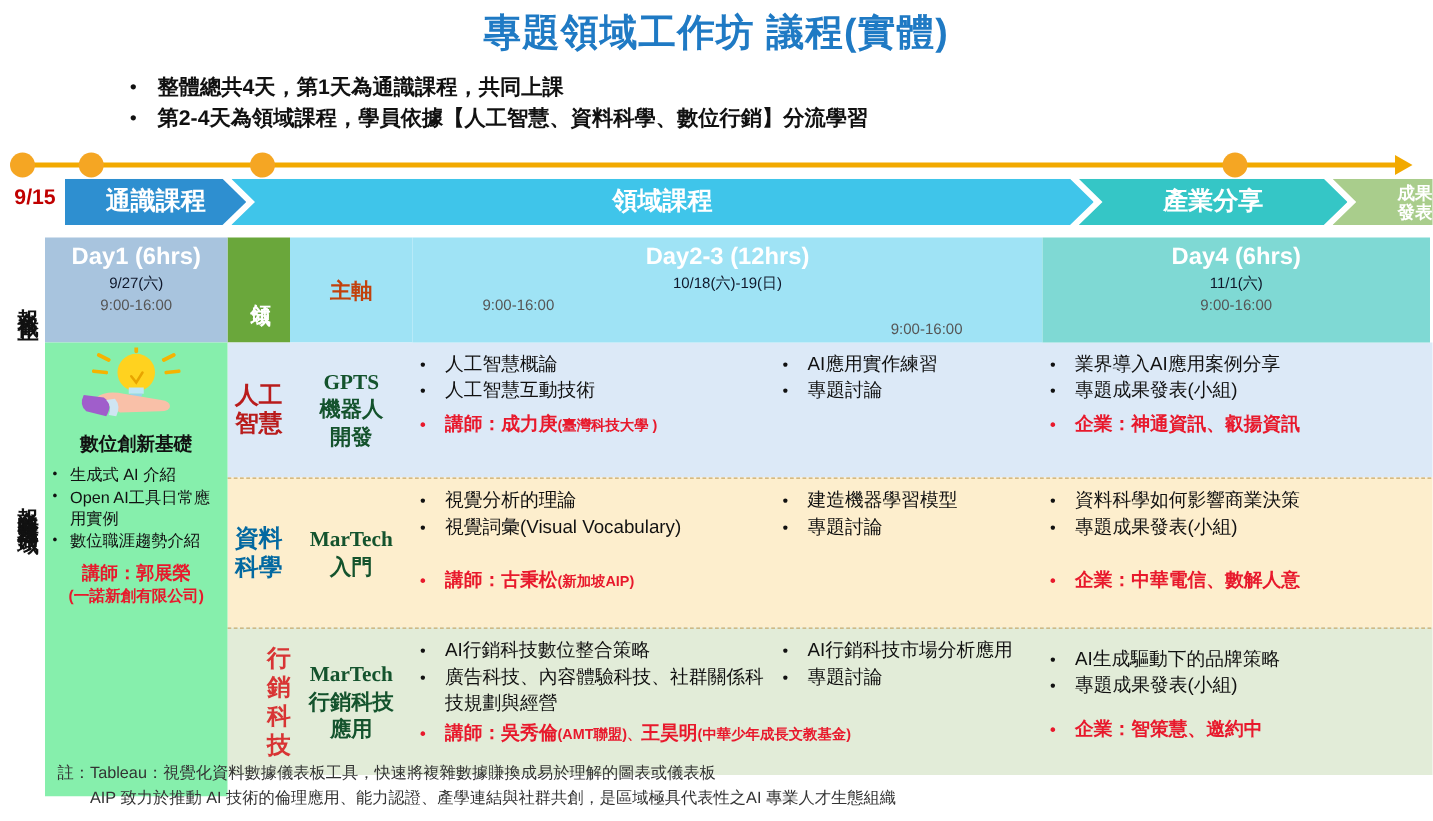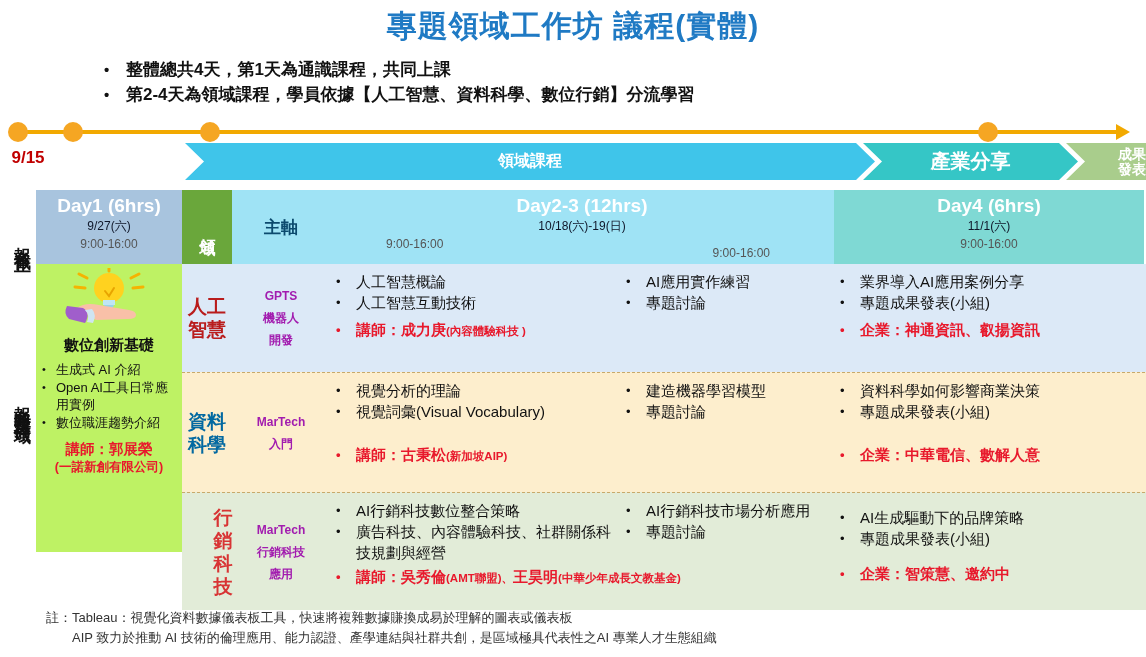--- a/index.html
+++ b/index.html
@@ -54,21 +54,21 @@
   .banner{position:absolute;left:52px;top:143px;height:37px;width:1094px;}
   .chev{
     position:absolute;top:0;height:37px;
     display:flex;align-items:center;justify-content:center;
     color:#ffffff;font-weight:bold;
     box-sizing:border-box;
   }
   .chev span{position:relative;z-index:2;text-align:center;line-height:1.05;}
   .chev1{left:0;width:145px;background:#2e8fd0;font-size:20px;
     clip-path:polygon(0 0, 126px 0, 145px 50%, 126px 100%, 0 100%);}
-  .chev2{left:133px;width:690px;background:#3fc5ea;font-size:16px;
+  .chev2{left:133px;width:690px;background:#3fc5ea;font-size:20px;
     clip-path:polygon(0 0, 671px 0, 690px 50%, 671px 100%, 0 100%, 19px 50%);}
   .chev3{left:811px;width:215px;background:#35c6c6;font-size:20px;
     clip-path:polygon(0 0, 196px 0, 215px 50%, 196px 100%, 0 100%, 19px 50%);}
   .chev4{left:1014px;width:132px;background:#a9cd8c;font-size:14px;
     clip-path:polygon(0 0, 113px 0, 132px 50%, 113px 100%, 0 100%, 19px 50%);}
 
   .date-badge{
     position:absolute;left:4px;top:148px;width:48px;
     font-size:17px;font-weight:bold;color:#c00000;text-align:center;
   }
@@ -90,68 +90,68 @@
 
   .c-day1{width:146px;flex:0 0 146px;box-sizing:border-box;}
   .c-dom {width:50px; flex:0 0 50px; box-sizing:border-box;}
   .c-axis{width:98px; flex:0 0 98px; box-sizing:border-box;}
   .c-d23 {width:504px;flex:0 0 504px;box-sizing:border-box;display:flex;}
   .c-d23a{width:290px;flex:0 0 290px;box-sizing:border-box;}
   .c-d23b{width:214px;flex:0 0 214px;box-sizing:border-box;}
   .c-day4{width:310px;flex:0 0 310px;box-sizing:border-box;}
 
   
-  .hrow{height:74px;}
+  .hrow{height:84px;}
   .h-day1{background:#a8c4de;position:relative;}
   .h-dom {background:#6aa73b;display:flex;align-items:center;justify-content:center;}
   .h-dom span{writing-mode:vertical-rl;text-orientation:upright;color:#fff;
     font-size:16px;font-weight:bold;letter-spacing:2px;}
   .h-mid {background:#9fe3f5;position:relative;}
   .h-day4{background:#7fd9d4;position:relative;}
 
   .hday{font-size:19px;font-weight:bold;color:#ffffff;text-align:center;
         line-height:22px;padding-top:5px;}
   .hdate{font-size:12px;font-weight:normal;color:#0f172a;text-align:center;line-height:19px;}
   .htime{font-size:12px;color:#555;text-align:center;line-height:16px;}
   .htime-r{position:absolute;right:64px;bottom:4px;font-size:12px;color:#555;}
   .haxis{background:#9fe3f5;display:flex;align-items:center;justify-content:center;
-         font-size:17px;font-weight:bold;color:#0c4a6e;}
+         font-size:17px;font-weight:bold;color:#c2410c;}
 
   
   .r-ai   {background:#dce9f7;}
   .r-ds   {background:#fdeecd;}
   .r-mk   {background:#e2ecd8;}
 
   .row-ai{height:108px;}
   .row-ds{height:120px;}
   .row-mk{height:118px;}
 
   .dom-cell{display:flex;align-items:center;justify-content:center;font-size:19px;
     font-weight:bold;line-height:23px;text-align:center;}
   .dom-ai{color:#b91c1c;}
   .dom-ds{color:#0369a1;}
   .dom-mk{color:#d83434;}
 
   .axis-cell{display:flex;align-items:center;justify-content:center;
-    font-size:12px;font-weight:bold;text-align:center;line-height:22px;color:#a21caf;}
+    font-size:17px;font-weight:bold;text-align:center;line-height:22px;color:#14532d;font-family:Liberation Serif, serif;}
 
   .bl{padding:7px 4px 0 6px;box-sizing:border-box;}
   .bitem{display:flex;align-items:flex-start;font-size:15px;line-height:21px;color:#111;}
   .bitem .bdot{flex:0 0 20px;width:20px;font-size:13px;line-height:21px;}
   .bitem .btxt{flex:1;}
   .bitem.red{color:#e8192c;font-weight:bold;}
   .bitem.red .bdot{color:#e8192c;}
   .small{font-size:11.5px;font-weight:bold;}
 
   .spacer{height:6px;}
 
   
   .day1-body{
-    width:146px;background:#bef264;box-sizing:border-box;
-    padding:4px 6px 4px 6px;position:relative;height:288px;
+    width:146px;background:#86efac;box-sizing:border-box;
+    padding:4px 6px 4px 6px;position:relative;height:363px;
   }
   .bulb{height:66px;position:relative;margin:0 auto 2px auto;width:120px;}
   .d1-title{font-size:15px;font-weight:bold;text-align:center;color:#111;margin-bottom:6px;}
   .d1-li{display:flex;font-size:13px;line-height:17px;color:#111;margin-bottom:1px;}
   .d1-li .bdot{flex:0 0 14px;font-size:11px;line-height:17px;}
   .d1-teacher{font-size:14.5px;font-weight:bold;color:#e8192c;text-align:center;margin-top:9px;line-height:18px;}
   .d1-teacher .sub{font-size:12.5px;display:block;}
 
   
   .dashed-top{border-top:1.5px dashed #c8a96a;}
@@ -182,20 +182,23 @@
   <div class="tl-arrow"></div>
   <div class="tl-dot" style="left:8px;"></div>
   <div class="tl-dot" style="left:63px;"></div>
   <div class="tl-dot" style="left:200px;"></div>
   <div class="tl-dot" style="left:978px;"></div>
 </div>
 
 <div class="date-badge">9/15</div>
 
 <div class="banner">
+  <div class="chev chev1">
+    <span>通識課程</span>
+  </div>
   <div class="chev chev2">
     <span>領域課程</span>
   </div>
   <div class="chev chev3">
     <span>產業分享</span>
   </div>
   <div class="chev chev4">
     <span style="white-space:pre-line;">成果
 發表</span>
   </div>
@@ -286,21 +289,21 @@
               <span class="bdot">•</span>
               <span class="btxt">人工智慧概論</span>
             </div>
           <div class="bitem">
               <span class="bdot">•</span>
               <span class="btxt">人工智慧互動技術</span>
             </div>
           <div class="spacer"></div>
           <div class="bitem red">
               <span class="bdot">•</span>
-              <span class="btxt"><span>講師：成力庚</span><span class="small">(內容體驗科技 )</span></span>
+              <span class="btxt"><span>講師：成力庚</span><span class="small">(臺灣科技大學 )</span></span>
             </div>
         </div>
         <div class="c-d23b bl">
           <div class="bitem">
               <span class="bdot">•</span>
               <span class="btxt">AI應用實作練習</span>
             </div>
           <div class="bitem">
               <span class="bdot">•</span>
               <span class="btxt">專題討論</span>

